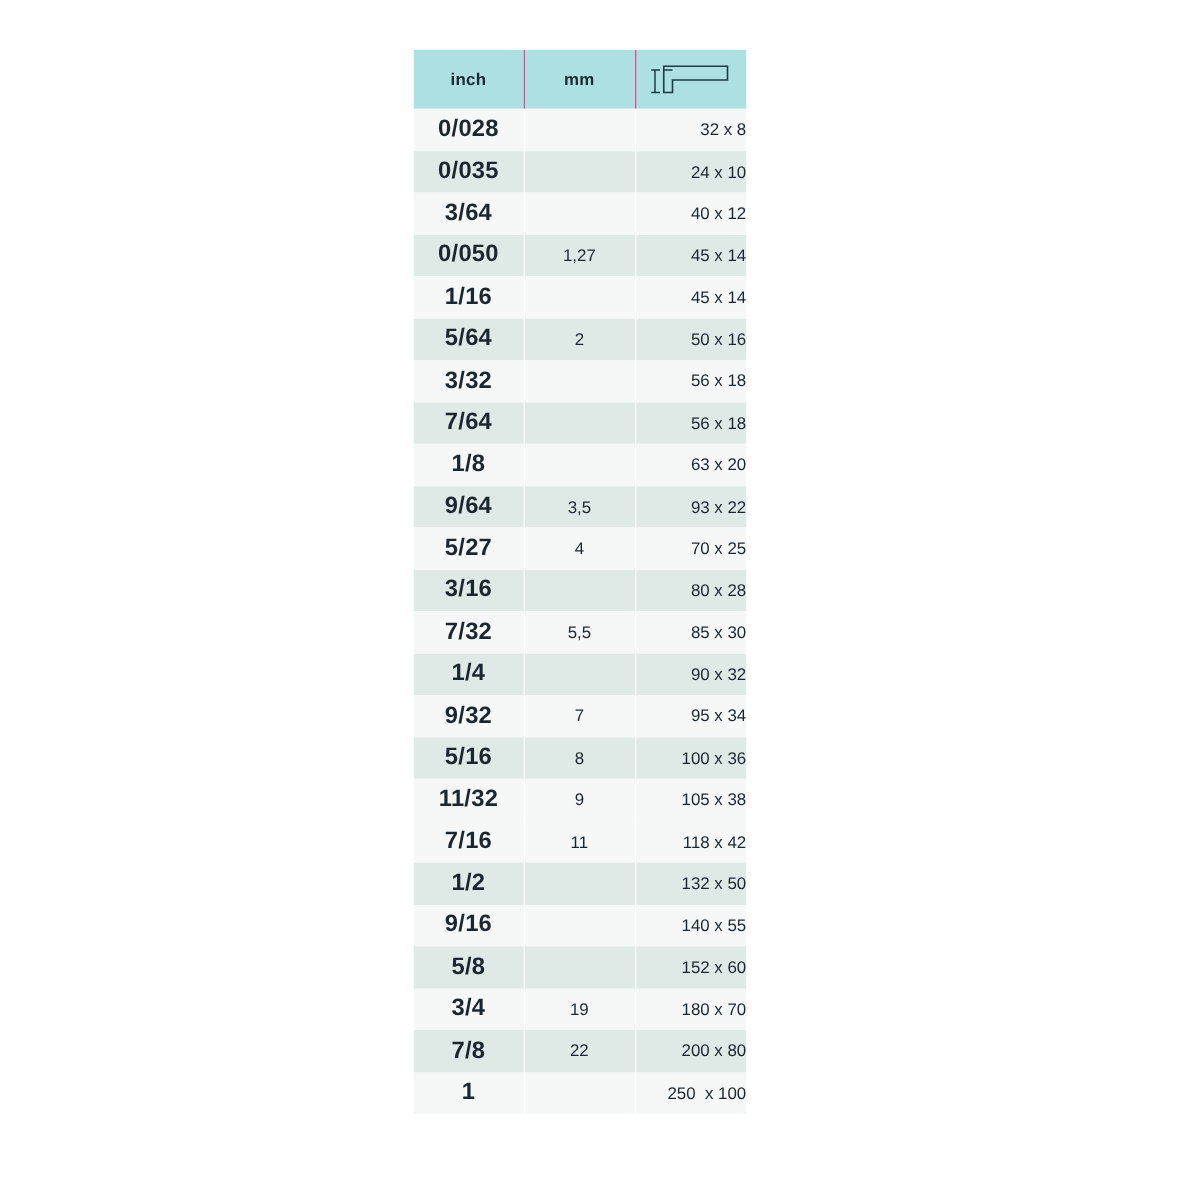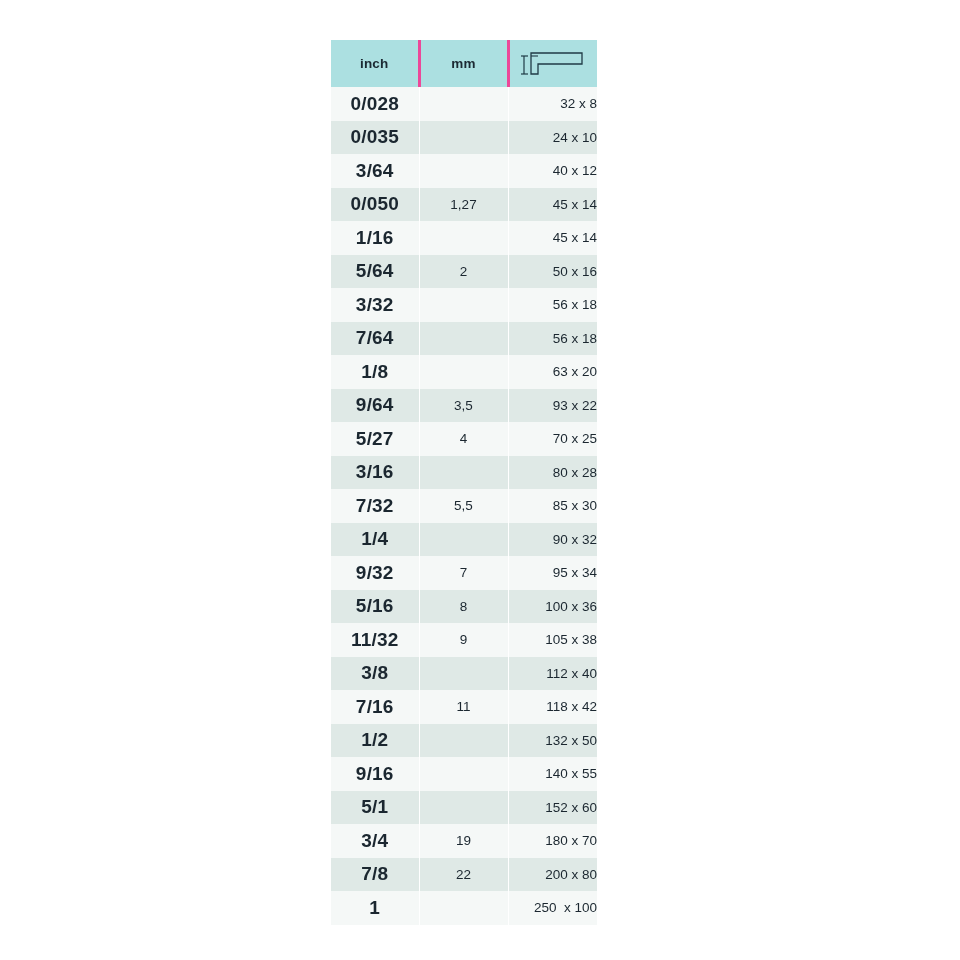--- a/index.html
+++ b/index.html
@@ -36,21 +36,21 @@
   
   thead th {
     background: #ace0e1;
     height: 47px;
     padding: 0;
     text-align: center;
     vertical-align: middle;
     font-size: 13.5px;
     font-weight: bold;
     color: #1c2a33;
-    border-right: 3px solid #ec4899;
+    border-right: 1px solid #ec4899;
     letter-spacing: 0.2px;
   }
   thead th:last-child { border-right: none; }
 
   .hexkey-icon {
     display: block;
     margin: 0 auto;
     width: 66px;
     height: 30px;
   }
@@ -192,42 +192,37 @@
         <tr class="band-a">
           <td class="col-inch">5/16</td>
           <td class="col-mm">8</td>
           <td class="col-size">100 x 36</td>
         </tr>
         <tr class="band-b">
           <td class="col-inch">11/32</td>
           <td class="col-mm">9</td>
           <td class="col-size">105 x 38</td>
         </tr>
-        <tr class="band-a">
-          <td class="col-inch">3/8</td>
-          <td class="col-mm"></td>
-          <td class="col-size">112 x 40</td>
-        </tr>
         <tr class="band-b">
           <td class="col-inch">7/16</td>
           <td class="col-mm">11</td>
           <td class="col-size">118 x 42</td>
         </tr>
         <tr class="band-a">
           <td class="col-inch">1/2</td>
           <td class="col-mm"></td>
           <td class="col-size">132 x 50</td>
         </tr>
         <tr class="band-b">
           <td class="col-inch">9/16</td>
           <td class="col-mm"></td>
           <td class="col-size">140 x 55</td>
         </tr>
         <tr class="band-a">
-          <td class="col-inch">5/1</td>
+          <td class="col-inch">5/8</td>
           <td class="col-mm"></td>
           <td class="col-size">152 x 60</td>
         </tr>
         <tr class="band-b">
           <td class="col-inch">3/4</td>
           <td class="col-mm">19</td>
           <td class="col-size">180 x 70</td>
         </tr>
         <tr class="band-a">
           <td class="col-inch">7/8</td>

